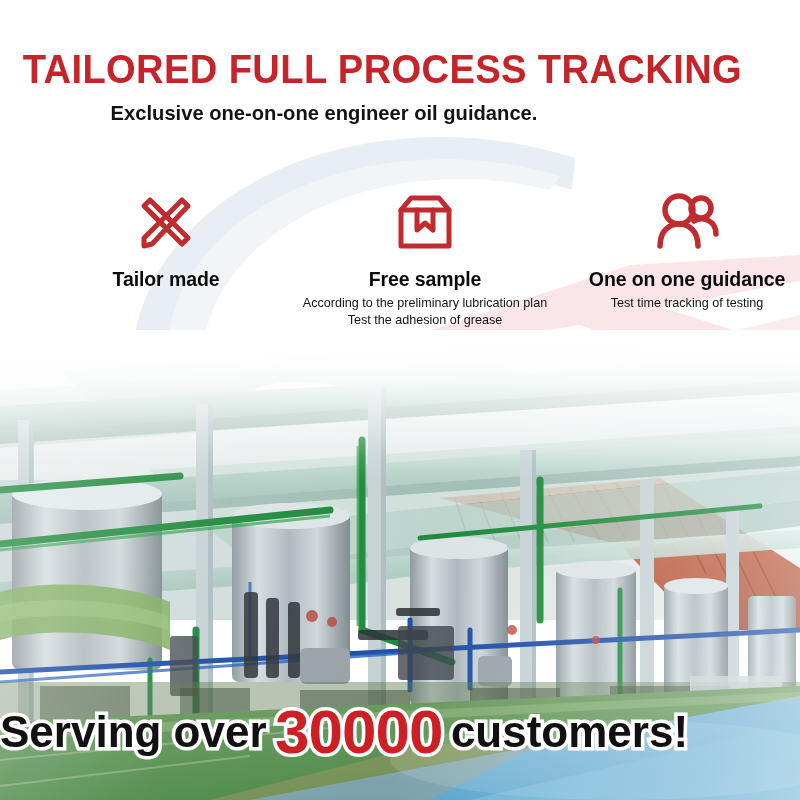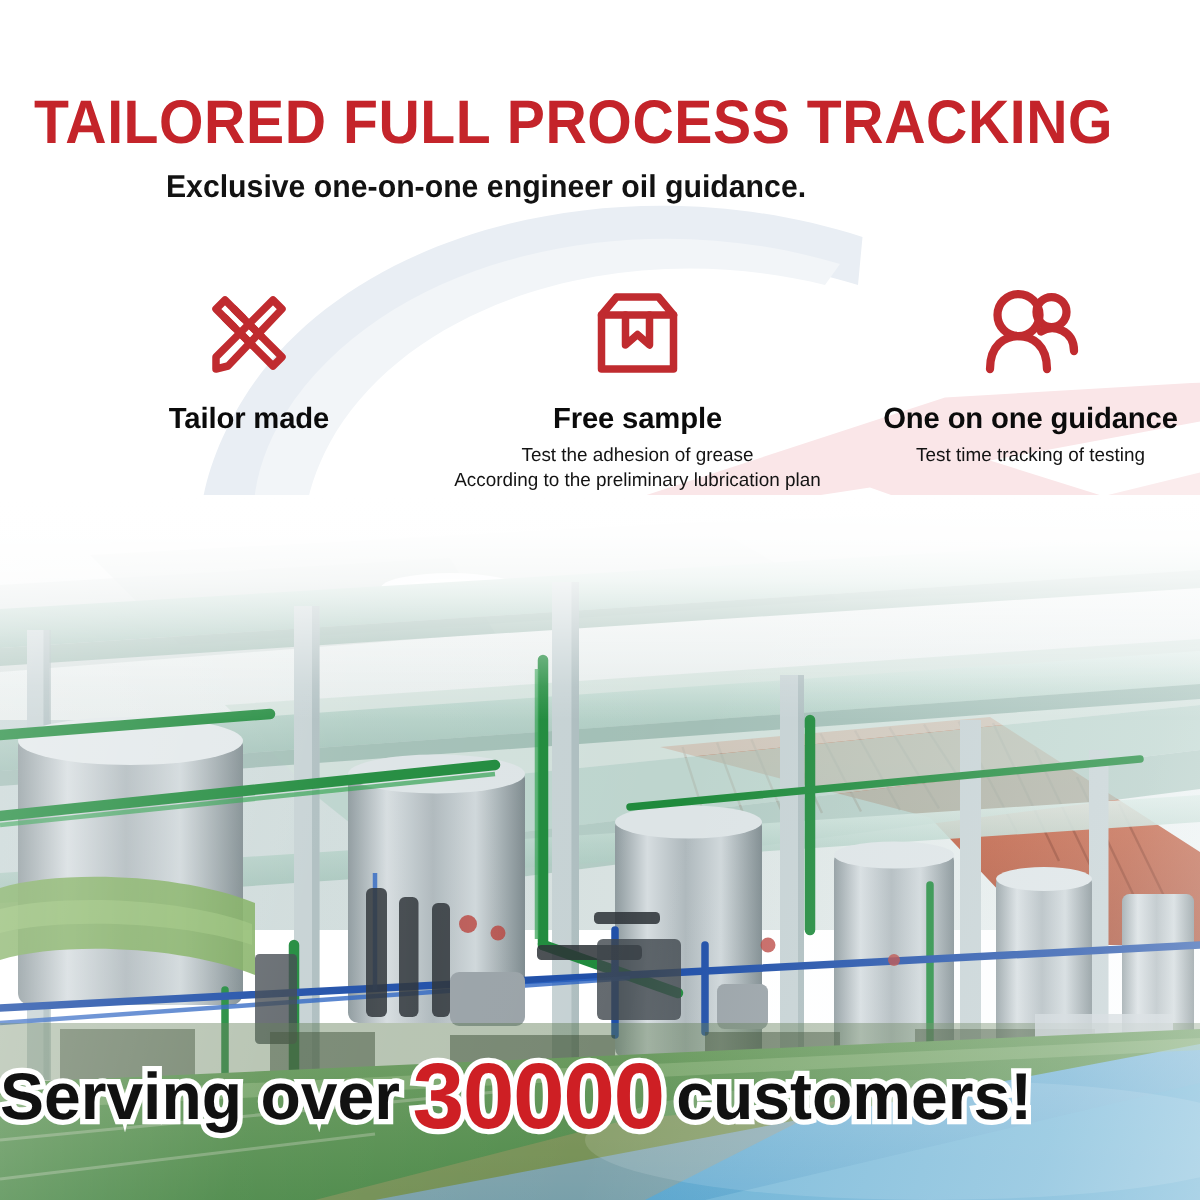--- a/index.html
+++ b/index.html
@@ -26,21 +26,21 @@
   #photo-fade{
     position:absolute;left:0;top:0;width:800px;height:150px;
     background:linear-gradient(to bottom,#ffffff 0%,rgba(255,255,255,.97) 18%,rgba(255,255,255,.80) 38%,rgba(255,255,255,.45) 62%,rgba(255,255,255,.12) 85%,rgba(255,255,255,0) 100%);
   }
   #photo-haze{
     position:absolute;left:0;top:0;width:800px;height:470px;
     background:linear-gradient(105deg,rgba(255,255,255,.30) 0%,rgba(255,255,255,.05) 30%,rgba(255,255,255,.00) 55%,rgba(246,250,252,.28) 88%,rgba(250,252,253,.45) 100%);
   }
 
   
-  #header{position:absolute;left:0;top:12px;width:648px;}
+  #header{position:absolute;left:0;top:0;width:648px;}
   #title{
     margin:0;padding:48px 0 0 0;text-align:center;
     font-size:41px;line-height:1.06;font-weight:bold;
     letter-spacing:.4px;color:#C4242A;
     font-family:"Liberation Sans","DejaVu Sans",sans-serif;
     transform:scaleX(.93);transform-origin:center;
     white-space:nowrap;
   }
   #subtitle{
     margin:0;padding:10px 0 0 0;text-align:center;
@@ -309,22 +309,22 @@
     <div class="feature f1">
       <div class="ficon">
         <svg width="64" height="64" viewBox="0 0 64 64" fill="none" stroke="#C02B2F" stroke-width="5" stroke-linejoin="round" stroke-linecap="round">
           <path d="M8 20 L18 8 L46 8 L56 20 Z"></path>
           <path d="M8 20 L8 56 L56 56 L56 20"></path>
           <path d="M24 20 L24 40 L32 33 L40 40 L40 20"></path>
         </svg>
       </div>
       <p class="ftitle">Free sample</p>
       <div class="fdesc">
+        <span>According to the preliminary lubrication plan</span>
         <span>Test the adhesion of grease</span>
-        <span>According to the preliminary lubrication plan</span>
       </div>
     </div>
 
     <div class="feature f2">
       <div class="ficon">
         <svg width="66" height="64" viewBox="0 0 66 64" fill="none" stroke="#C02B2F" stroke-width="5.5" stroke-linejoin="round" stroke-linecap="round">
           <circle cx="47" cy="18" r="10"></circle>
           <path d="M40 31 C48 26 62 30 62 44"></path>
           <circle cx="25" cy="20" r="14"></circle>
           <path d="M6 56 C6 40 16 34 25 34 C34 34 44 40 44 56"></path>

